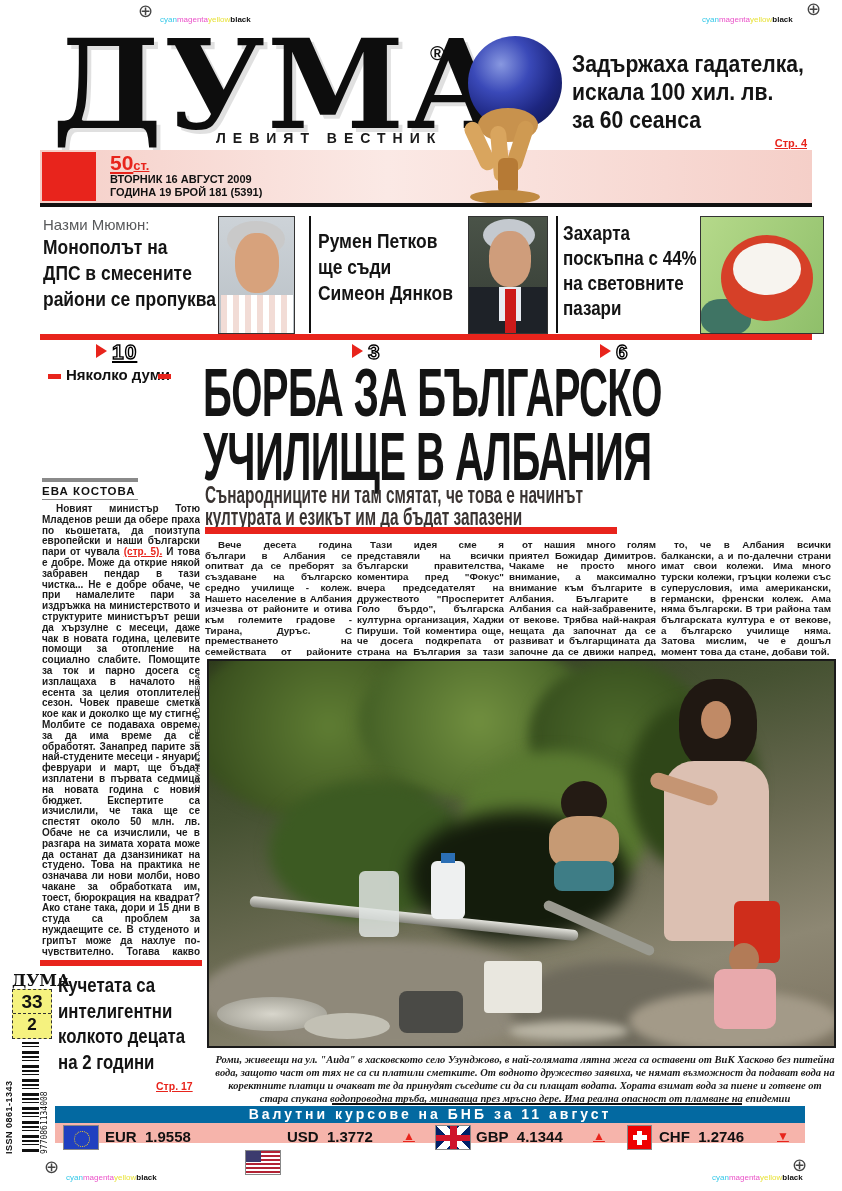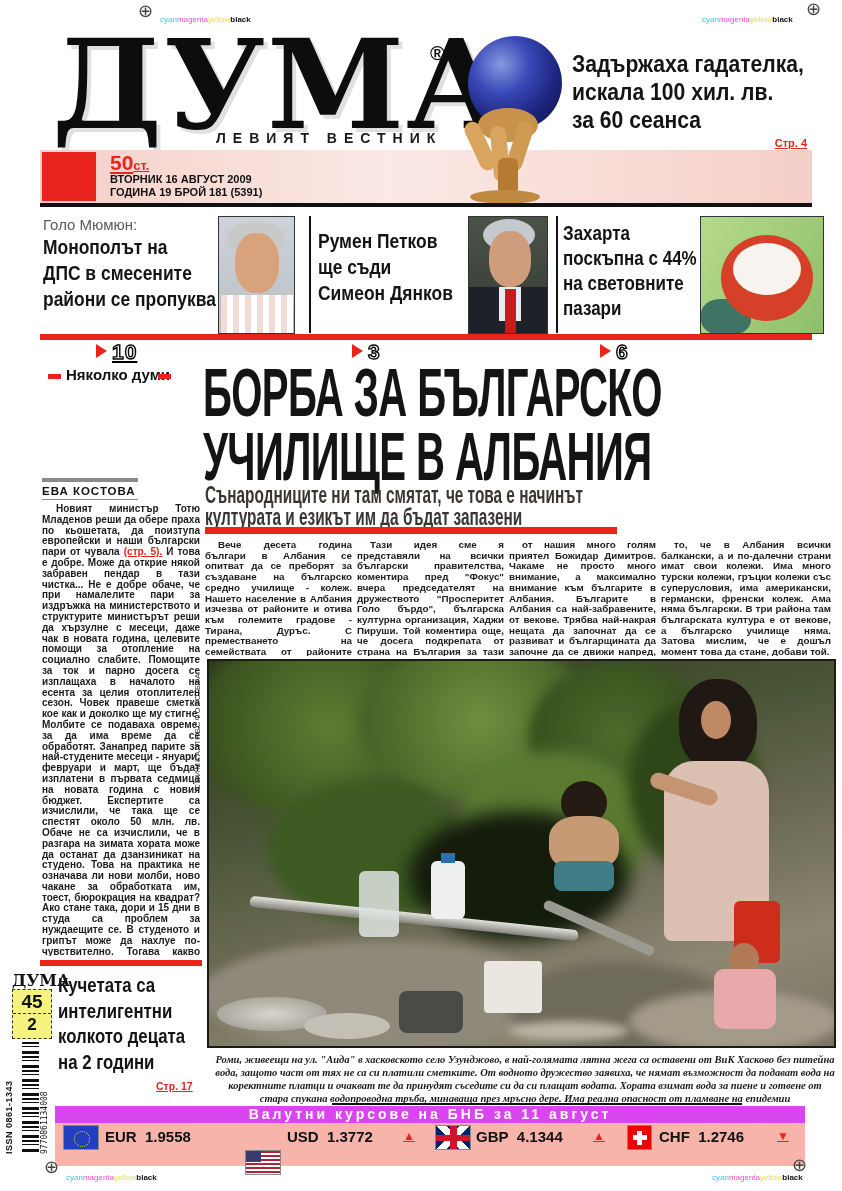--- a/index.html
+++ b/index.html
@@ -78,21 +78,21 @@
   <div class="abs bubble" style="left:468px;top:36px;width:94px;height:94px;background:radial-gradient(circle at 35% 30%,#8898e0 0%,#3a49b8 32%,#1d2680 62%,#0d1240 100%);"></div>
   <div class="abs bubble" style="left:478px;top:108px;width:60px;height:34px;background:#c8924d;"></div>
   <div class="abs" style="left:472px;top:120px;width:16px;height:52px;background:#d9a55e;border-radius:8px;transform:rotate(-25deg);"></div>
   <div class="abs" style="left:492px;top:126px;width:16px;height:56px;background:#d9a55e;border-radius:8px;transform:rotate(-5deg);"></div>
   <div class="abs" style="left:512px;top:120px;width:16px;height:52px;background:#cf9a52;border-radius:8px;transform:rotate(18deg);"></div>
   <div class="abs" style="left:498px;top:158px;width:20px;height:36px;background:#b67a35;border-radius:6px;"></div>
   <div class="abs bubble" style="left:470px;top:190px;width:70px;height:14px;background:#c08a42;"></div>
 
   <div class="abs" style="left:40px;top:203px;width:772px;height:4px;background:#111;"></div>
 
-  <div class="abs kicker" style="left:43px;top:216px;">Голо Мюмюн:</div>
+  <div class="abs kicker" style="left:43px;top:216px;">Назми Мюмюн:</div>
   <div class="abs teaser-h pre cond" style="left:43px;top:234px;transform:scaleX(0.83);width:215px;">Монополът на
 ДПС в смесените
 райони се пропуква</div>
   <div class="abs" style="left:218px;top:216px;width:75px;height:116px;border:1px solid #333;background:linear-gradient(180deg,#cdd3d8,#b9c0c6);overflow:hidden;">
     <div class="abs bubble" style="left:8px;top:4px;width:58px;height:36px;background:#c9c9c9;"></div>
     <div class="abs" style="left:16px;top:16px;width:44px;height:60px;background:#d7a27c;border-radius:45%;"></div>
     <div class="abs" style="left:2px;top:78px;width:72px;height:40px;background:repeating-linear-gradient(90deg,#f2dcd6 0 6px,#fff 6px 12px);"></div>
   </div>
   <div class="abs" style="left:309px;top:216px;width:2px;height:117px;background:#111;"></div>
   <div class="abs teaser-h pre cond" style="left:318px;top:228px;transform:scaleX(0.83);width:190px;">Румен Петков
@@ -130,21 +130,21 @@
   <div class="abs" style="left:42px;top:478px;width:96px;height:4px;background:#8a8a8a;"></div>
   <div class="abs x" style="left:42px;top:485px;font-size:11.5px;letter-spacing:1px;">ЕВА КОСТОВА</div>
   <div class="abs" style="left:42px;top:499px;width:96px;height:1px;background:#888;"></div>
   <div class="abs opinion-body" style="left:42px;top:504px;width:158px;height:452px;overflow:hidden;">
     <span style="display:inline-block;width:14px;"></span><span>Новият министър Тотю Младенов реши да обере праха по кьошетата, да поизтупа европейски и наши български пари от чувала </span><span class="red">(стр. 5).</span><span> И това е добре. Може да открие някой забравен пендар в тази чистка... Не е добре обаче, че при намалелите пари за издръжка на министерството и структурите министърът реши да хързулне с месеци, даже чак в новата година, целевите помощи за отопление на социално слабите. Помощите за ток и парно досега се изплащаха в началото на есента за целия отоплителен сезон. Човек правеше сметка кое как и доколко ще му стигне. Молбите се подаваха овреме, за да има време да се обработят. Занапред парите за най-студените месеци - януари, февруари и март, ще бъдат изплатени в първата седмица на новата година с новия бюджет. Експертите са изчислили, че така ще се спестят около 50 млн. лв. Обаче не са изчислили, че в разгара на зимата хората може да останат да дзанзиникат на студено. Това на практика не означава ли нови молби, ново чакане за обработката им, тоест, бюрокрация на квадрат? Ако стане така, дори и 15 дни в студа са проблем за нуждаещите се. В студеното и грипът може да нахлуе по-чувствително. Тогава какво спестяваме?</span>
   </div>
   <div class="abs" style="left:40px;top:960px;width:162px;height:6px;background:#e8241c;"></div>
 
   <div class="abs serif x" style="left:12px;top:971px;font-size:16px;">ДУМА</div>
   <div class="abs" style="left:12px;top:989px;width:40px;height:50px;background:#f5f27f;border:1.5px dashed #333;box-sizing:border-box;text-align:center;">
-    <div class="x" style="font-size:19px;line-height:23px;border-bottom:1.5px dashed #333;">45</div>
+    <div class="x" style="font-size:19px;line-height:23px;border-bottom:1.5px dashed #333;">33</div>
     <div class="x" style="font-size:17px;line-height:22px;">2</div>
   </div>
   <div class="abs teaser-h pre cond" style="left:58px;top:972px;line-height:25.5px;transform:scaleX(0.8);width:190px;">Кучетата са
 интелигентни
 колкото децата
 на 2 години</div>
   <div class="abs x red" style="left:156px;top:1080px;font-size:10.5px;">Стр. 17</div>
 
   <div class="abs vtext x" style="left:4px;top:1042px;height:112px;font-size:9px;letter-spacing:0.5px;">ISSN 0861-1343</div>
   <div class="abs barcode" style="left:22px;top:1042px;width:17px;height:112px;"></div>
@@ -191,22 +191,22 @@
     <div class="abs" style="left:440px;top:120px;width:70px;height:16px;background:#c59573;transform:rotate(18deg);border-radius:8px;"></div>
     <div class="abs" style="left:525px;top:240px;width:46px;height:62px;background:#cf2d1b;border-radius:6px;"></div>
     <div class="abs bubble" style="left:520px;top:282px;width:30px;height:32px;background:#b27b57;"></div>
     <div class="abs" style="left:505px;top:308px;width:62px;height:60px;background:#e8a9ac;border-radius:10px;"></div>
     <div class="abs bubble" style="left:300px;top:360px;width:120px;height:20px;background:#b9b4a4;filter:blur(4px);"></div>
   </div>
 
   <div class="abs caption" style="left:215px;top:1053px;width:620px;">Роми, живеещи на ул. "Аида" в хасковското село Узунджово, в най-голямата лятна жега са оставени от ВиК Хасково без питейна вода, защото част от тях не са си платили сметките. От водното дружество заявиха, че нямат възможност да подават вода на коректните платци и очакват те да принудят съседите си да си плащат водата. Хората взимат вода за пиене и готвене от стара спукана водопроводна тръба, минаваща през мръсно дере. Има реална опасност от пламване на епидемии</div>
   <div class="abs" style="left:332px;top:1103px;width:410px;height:1.5px;background:#111;"></div>
 
-  <div class="abs x" style="left:55px;top:1106px;width:750px;height:17px;background:#d946ef;color:#fff;font-size:14px;line-height:17px;letter-spacing:3px;text-align:center;">Валутни курсове на БНБ за 11 август</div>
-  <div class="abs" style="left:55px;top:1123px;width:750px;height:43px;background:#f6b4ab;">
+  <div class="abs x" style="left:55px;top:1106px;width:750px;height:17px;background:#0369a1;color:#fff;font-size:14px;line-height:17px;letter-spacing:3px;text-align:center;">Валутни курсове на БНБ за 11 август</div>
+  <div class="abs" style="left:55px;top:1123px;width:750px;height:20px;background:#f6b4ab;">
     <div class="abs flag flag-eu" style="left:8px;top:2px;width:34px;height:23px;">
         <i></i>
       </div>
     <div class="abs x" style="left:50px;top:5px;font-size:15px;"><span>EUR</span>&nbsp;&nbsp;<span>1.9558</span></div>
     <div class="abs flag flag-us" style="left:190px;top:2px;width:34px;height:23px;">
         <i></i>
       </div>
     <div class="abs x" style="left:232px;top:5px;font-size:15px;"><span>USD</span>&nbsp;&nbsp;<span>1.3772</span></div>
     <div class="abs red" style="left:348px;top:6px;font-size:12px;">▲</div>
     <div class="abs flag flag-gb" style="left:380px;top:2px;width:34px;height:23px;"></div>

